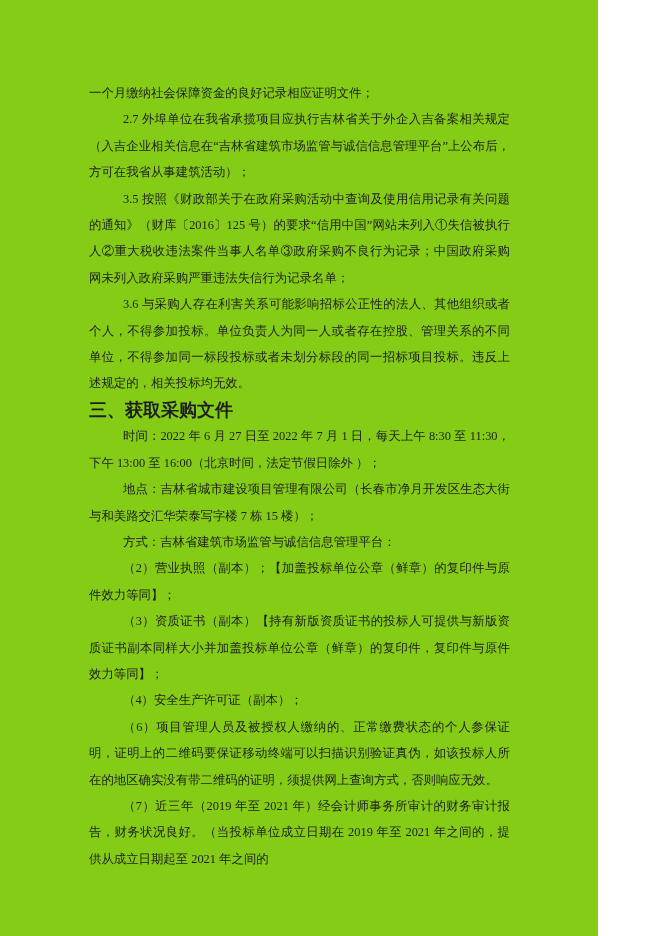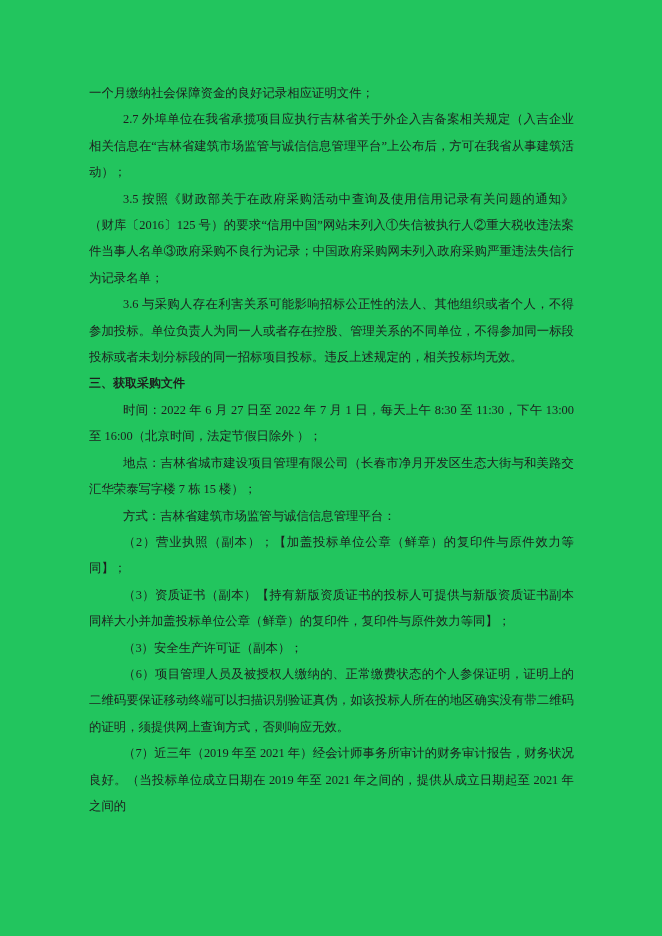--- a/index.html
+++ b/index.html
@@ -4,53 +4,53 @@
 <style>
   * { margin: 0; padding: 0; box-sizing: border-box; }
   html, body { background: #ffffff; }
   body {
     width: 662px;
     height: 936px;
     overflow: hidden;
     font-family: "Liberation Serif", "DejaVu Serif", serif;
   }
   .page {
-    width: 662px;
+    width: 598px;
     height: 936px;
-    background: #22c55e;
+    background: #84cc16;
     padding: 80px 88px 0 89px;
   }
   .doc p {
     font-size: 12.4px;
     line-height: 26.4px;
     color: #1e1e1e;
     text-align: justify;
     word-break: break-all;
   }
   .doc p.indent {
     text-indent: 34px;
   }
   .doc p.heading {
     font-weight: bold;
-    font-size: 12px;
+    font-size: 18px;
     text-align: left;
   }
 </style>
 </head>
 <body>
 
 <div class="page">
   <div class="doc">
     <p>一个月缴纳社会保障资金的良好记录相应证明文件；</p>
     <p class="indent">2.7 外埠单位在我省承揽项目应执行吉林省关于外企入吉备案相关规定（入吉企业相关信息在“吉林省建筑市场监管与诚信信息管理平台”上公布后，方可在我省从事建筑活动）；</p>
     <p class="indent">3.5 按照《财政部关于在政府采购活动中查询及使用信用记录有关问题的通知》（财库〔2016〕125 号）的要求“信用中国”网站未列入①失信被执行人②重大税收违法案件当事人名单③政府采购不良行为记录；中国政府采购网未列入政府采购严重违法失信行为记录名单；</p>
     <p class="indent">3.6 与采购人存在利害关系可能影响招标公正性的法人、其他组织或者个人，不得参加投标。单位负责人为同一人或者存在控股、管理关系的不同单位，不得参加同一标段投标或者未划分标段的同一招标项目投标。违反上述规定的，相关投标均无效。</p>
     <p class="heading">三、获取采购文件</p>
     <p class="indent">时间：2022 年 6 月 27 日至 2022 年 7 月 1 日，每天上午 8:30 至 11:30，下午 13:00 至 16:00（北京时间，法定节假日除外 ）；</p>
     <p class="indent">地点：吉林省城市建设项目管理有限公司（长春市净月开发区生态大街与和美路交汇华荣泰写字楼 7 栋 15 楼）；</p>
     <p class="indent">方式：吉林省建筑市场监管与诚信信息管理平台：</p>
     <p class="indent">（2）营业执照（副本）；【加盖投标单位公章（鲜章）的复印件与原件效力等同】；</p>
     <p class="indent">（3）资质证书（副本）【持有新版资质证书的投标人可提供与新版资质证书副本同样大小并加盖投标单位公章（鲜章）的复印件，复印件与原件效力等同】；</p>
-    <p class="indent">（3）安全生产许可证（副本）；</p>
+    <p class="indent">（4）安全生产许可证（副本）；</p>
     <p class="indent">（6）项目管理人员及被授权人缴纳的、正常缴费状态的个人参保证明，证明上的二维码要保证移动终端可以扫描识别验证真伪，如该投标人所在的地区确实没有带二维码的证明，须提供网上查询方式，否则响应无效。</p>
     <p class="indent">（7）近三年（2019 年至 2021 年）经会计师事务所审计的财务审计报告，财务状况良好。（当投标单位成立日期在 2019 年至 2021 年之间的，提供从成立日期起至 2021 年之间的</p>
   </div>
 </div>
 
 </body></html>

